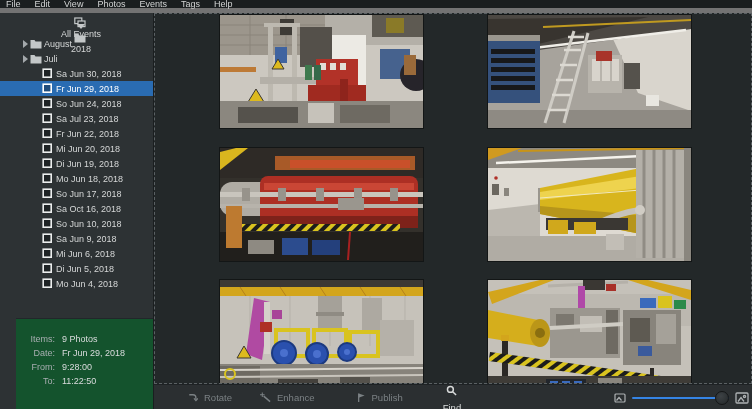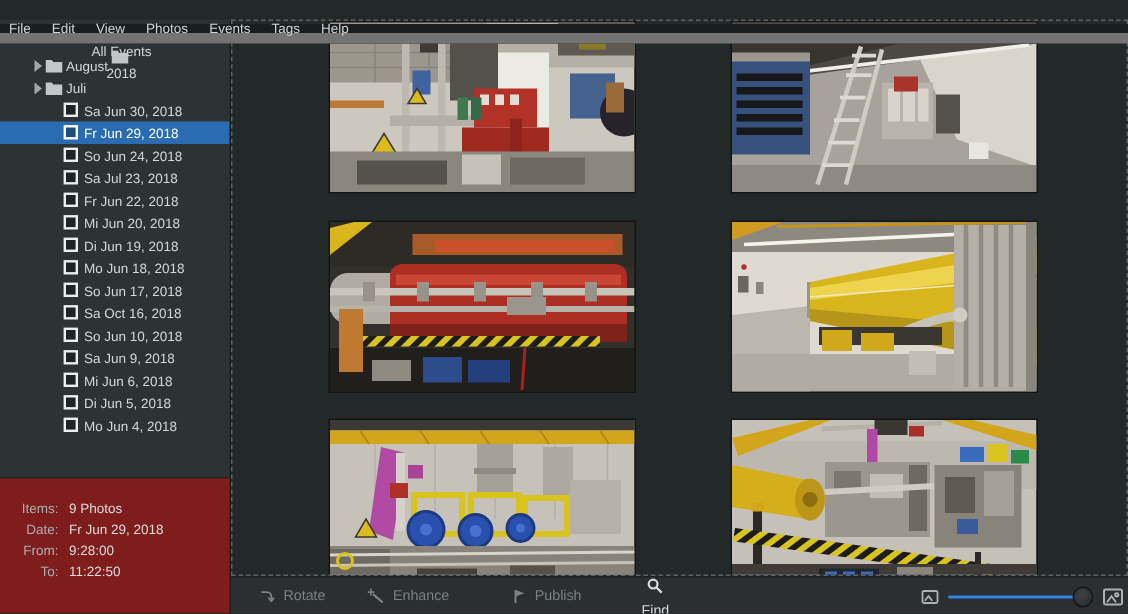--- a/index.html
+++ b/index.html
@@ -1,58 +1,58 @@
 <!DOCTYPE html>
 <html><head>
 <meta charset="utf-8">
 <style>
   * { margin:0; padding:0; box-sizing:border-box; }
   html,body { width:752px; height:409px; overflow:hidden; background:#232829;
     font-family:"Liberation Sans","DejaVu Sans",sans-serif; -webkit-font-smoothing:antialiased; }
   .window { position:relative; width:752px; height:409px; background:#232829; }
 
   
-  .menubar { position:absolute; top:16px; left:0; width:752px; height:13px;
+  .menubar { position:absolute; top:0; left:0; width:752px; height:13px;
     background:#1a1e1f; display:flex; align-items:center; z-index:30;
-    border-bottom:7px solid #737373; }
+    border-bottom:5px solid #737373; }
   .menu-item { color:#d2d4d4; font-size:9px; line-height:12px; padding:0 7px; cursor:default; }
   .menu-item:first-child { padding-left:6px; }
 
   
   .sidebar { position:absolute; top:13px; left:0; width:153px; bottom:0;
     background:#2d3234; overflow:hidden; z-index:10; }
   .tree { margin-top:-7px; }
   .trow { height:15px; display:flex; align-items:center; color:#d5d7d7; font-size:9px; white-space:nowrap; }
   .trow.sel { background:#2a6cb2; color:#ffffff; }
   .lvl0 { padding-left:8px;flex-direction:column; } .lvl1 { padding-left:20px; } .lvl2 { padding-left:32px; }
   .exp { width:10px; height:10px; display:inline-flex; align-items:center; justify-content:center; flex:0 0 10px; }
   .exp svg { display:block; }
   .ticn { width:13px; height:11px; display:inline-flex; align-items:center; flex:0 0 13px; }
   .tlbl { padding-left:1px; }
 
   
-  .infopanel { position:absolute; left:0; bottom:0; width:153px; height:91px;
-    background:#7f1d1d; border-top:1px solid #22262a; padding:13px 6px 0 6px; }
+  .infopanel { position:absolute; left:16px; bottom:0; width:153px; height:91px;
+    background:#14532d; border-top:1px solid #22262a; padding:13px 6px 0 6px; }
   .inforow { display:grid; grid-template-columns:33px 1fr; column-gap:7px; height:14px;
     align-items:center; font-size:9px; }
   .infokey { color:#a8aeb1; text-align:right; }
   .infoval { color:#dadcdd; }
 
   
   .content { position:absolute; top:13px; left:153px; right:0; bottom:0; background:#232829;
     border-left:1px solid #1a1e1f; }
   .viewport { position:absolute; top:0; left:0; right:0; bottom:25px;
     border:1px dashed #5b6164; overflow:hidden; }
   .thumb { position:absolute; width:203px; height:113px; background:#151819;
     box-shadow:0 0 0 1px rgba(0,0,0,.45); }
   .thumb svg { display:block; width:203px; height:113px; }
 
   
   .toolbar { position:absolute; left:0; right:0; bottom:0; height:25px; background:#2b2f31;
-    display:flex; padding-left:9px; border-top:1px solid #1e2224; }
+    display:flex; padding-left:24px; border-top:1px solid #1e2224; }
   .tbtn { display:inline-flex; align-items:center; gap:6px; font-size:9.5px;
     padding:0 9px; height:25px; cursor:default; }
   .tbtn.disabled { color:#7b8184; }
   .tbtn.enabled { color:#d9dbdb; }
   .tbtn + .tbtn { margin-left:10px; }
   .tbtn svg { display:block; }
 
   .zoomgroup { position:absolute; right:3px; top:0; height:25px; display:flex; align-items:center; gap:6px; }
   .zicon { color:#aeb2b4; display:flex; align-items:center; }
   .slider { position:relative; width:97px; height:14px; }

